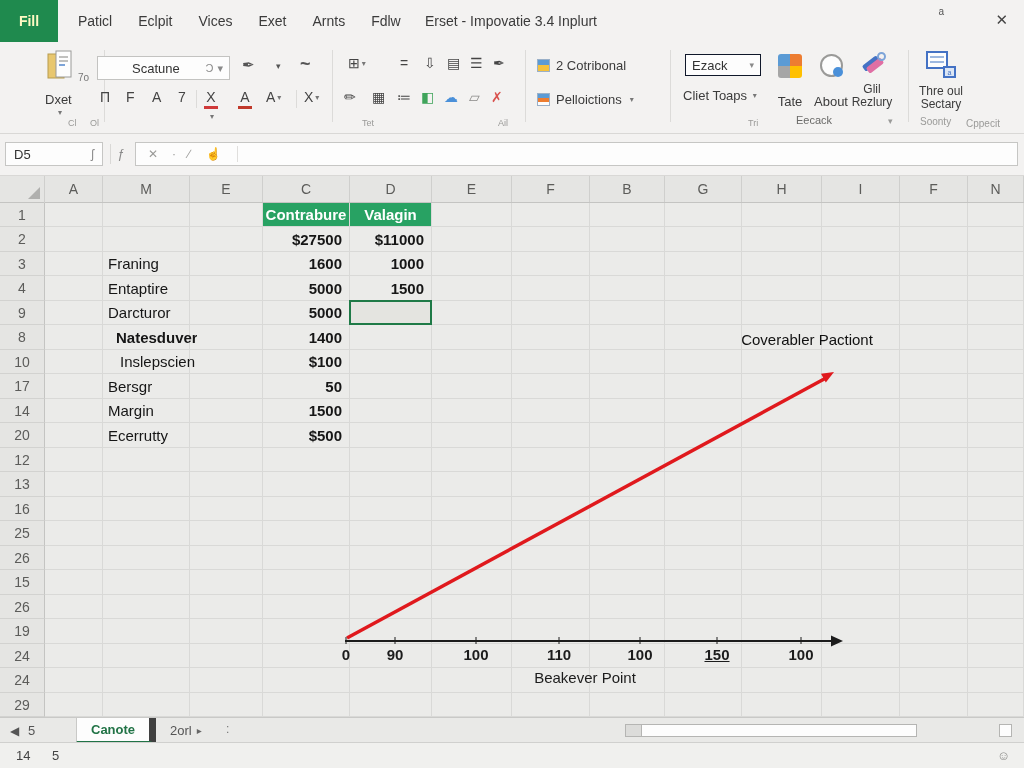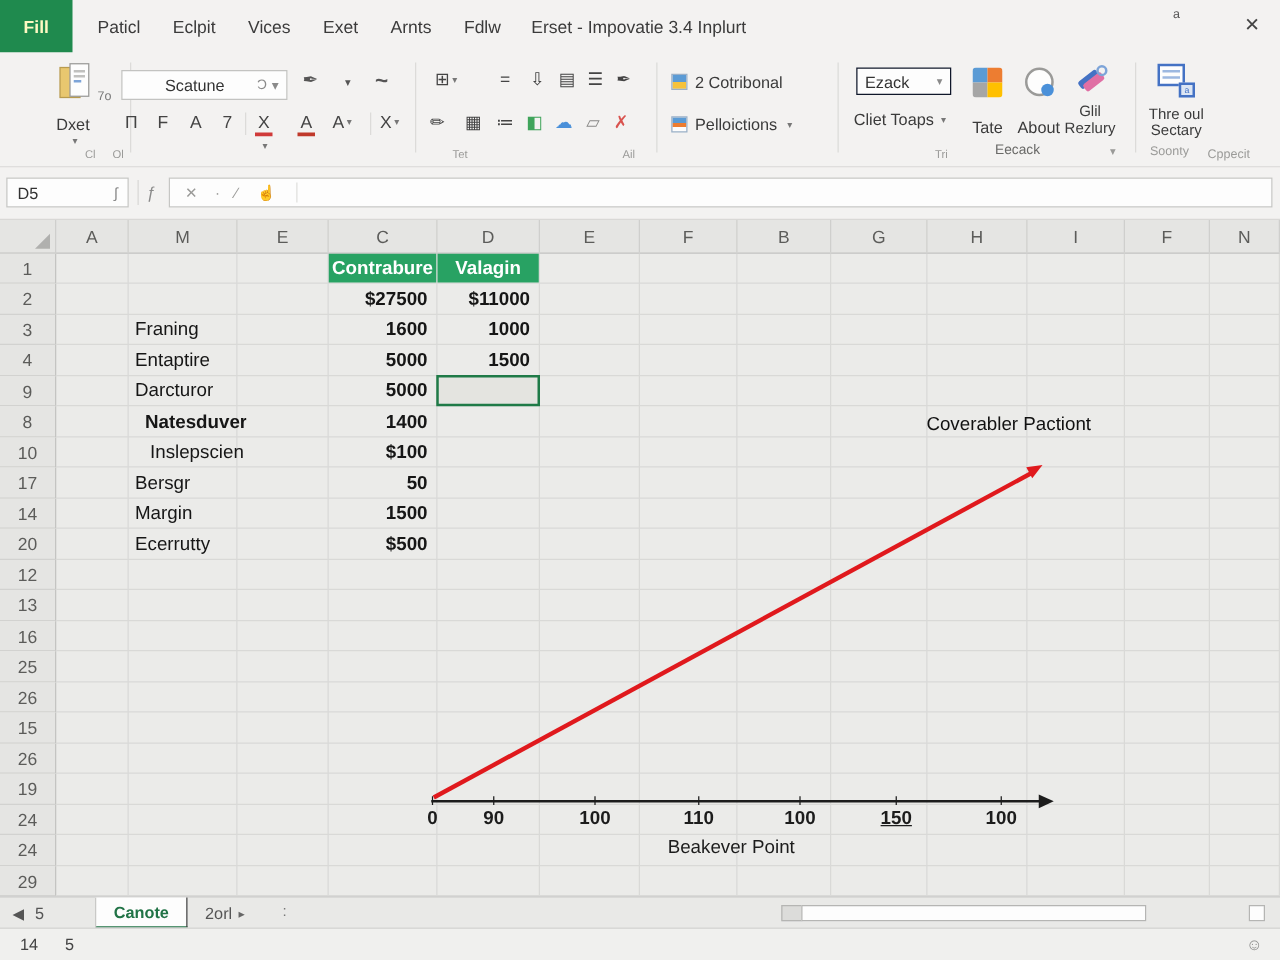--- a/index.html
+++ b/index.html
@@ -94,21 +94,21 @@
   .chart-overlay { position:absolute; inset:0; pointer-events:none; }
   .tick-label { position:absolute; width:44px; text-align:center; font-size:15px; font-weight:bold; color:#1c1c1c; }
   .xlabel { position:absolute; left:505px; top:669px; width:160px; text-align:center; font-size:15px; color:#1c1c1c; }
   .annotation { position:absolute; left:726px; top:331px; width:162px; text-align:center; font-size:15px; color:#111; }
 
   
   .tabbar { position:absolute; top:717px; left:0; width:1024px; height:25px; background:#e9e9e7; border-top:1px solid #c9c9c7; }
   .tab-nav { position:absolute; top:0; height:25px; display:flex; align-items:center; font-size:12px; color:#555; }
   .tabs { position:absolute; left:76px; top:0; height:25px; display:flex; }
   .tab { height:25px; display:flex; align-items:center; padding:0 14px; font-size:13px; color:#555; }
-  .tab.active { background:#fdfdfd; color:#217346; border-left:1px solid #c9c9c7; border-right:1px solid #404040;
+  .tab.active { background:#fdfdfd; color:#217346; border-left:1px solid #c9c9c7; border-right:7px solid #404040;
                 border-bottom:2px solid #217346; font-weight:bold; }
   .tab .arr { font-size:10px; margin-left:5px; color:#666; }
   .tab-extra { position:absolute; left:226px; top:4px; font-size:12px; color:#777; }
   .hscroll-btn { position:absolute; left:625px; top:6px; width:17px; height:13px; background:#dcdcda; border:1px solid #b5b5b3; }
   .hscroll { position:absolute; left:641px; top:6px; width:276px; height:13px; background:#fdfdfd; border:1px solid #b5b5b3; }
   .hscroll-sq { position:absolute; left:999px; top:6px; width:13px; height:13px; background:#fdfdfd; border:1px solid #b5b5b3; }
 
   
   .statusbar { position:absolute; top:742px; left:0; width:1024px; height:26px; background:#f0f0ee; border-top:1px solid #d0d0ce; }
   .sb-left { position:absolute; left:16px; top:5px; font-size:13px; color:#444; }

